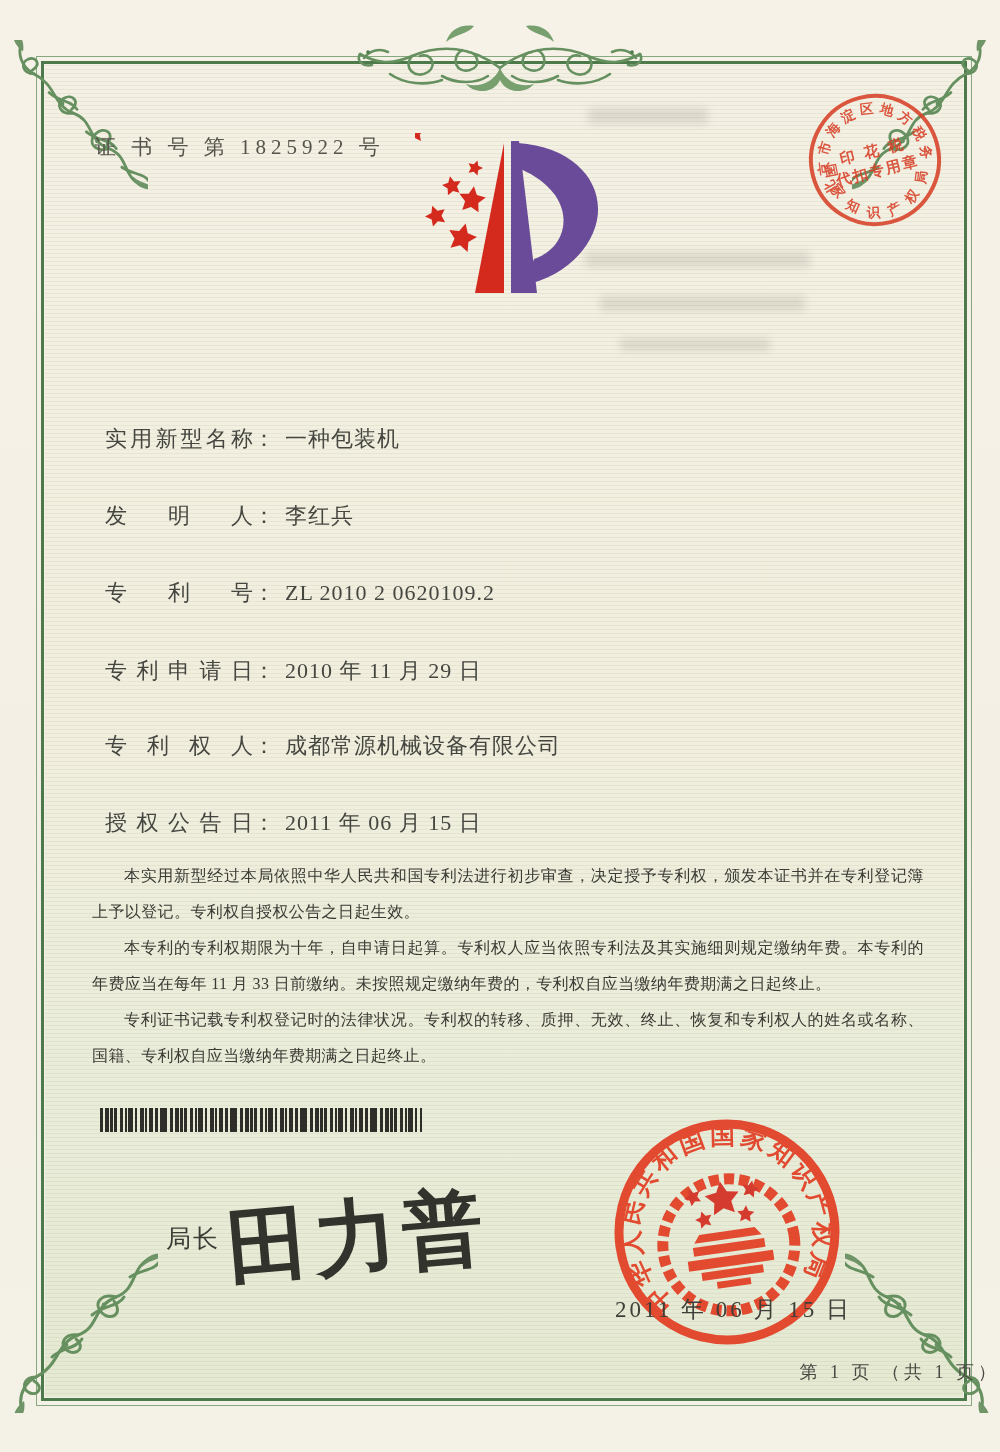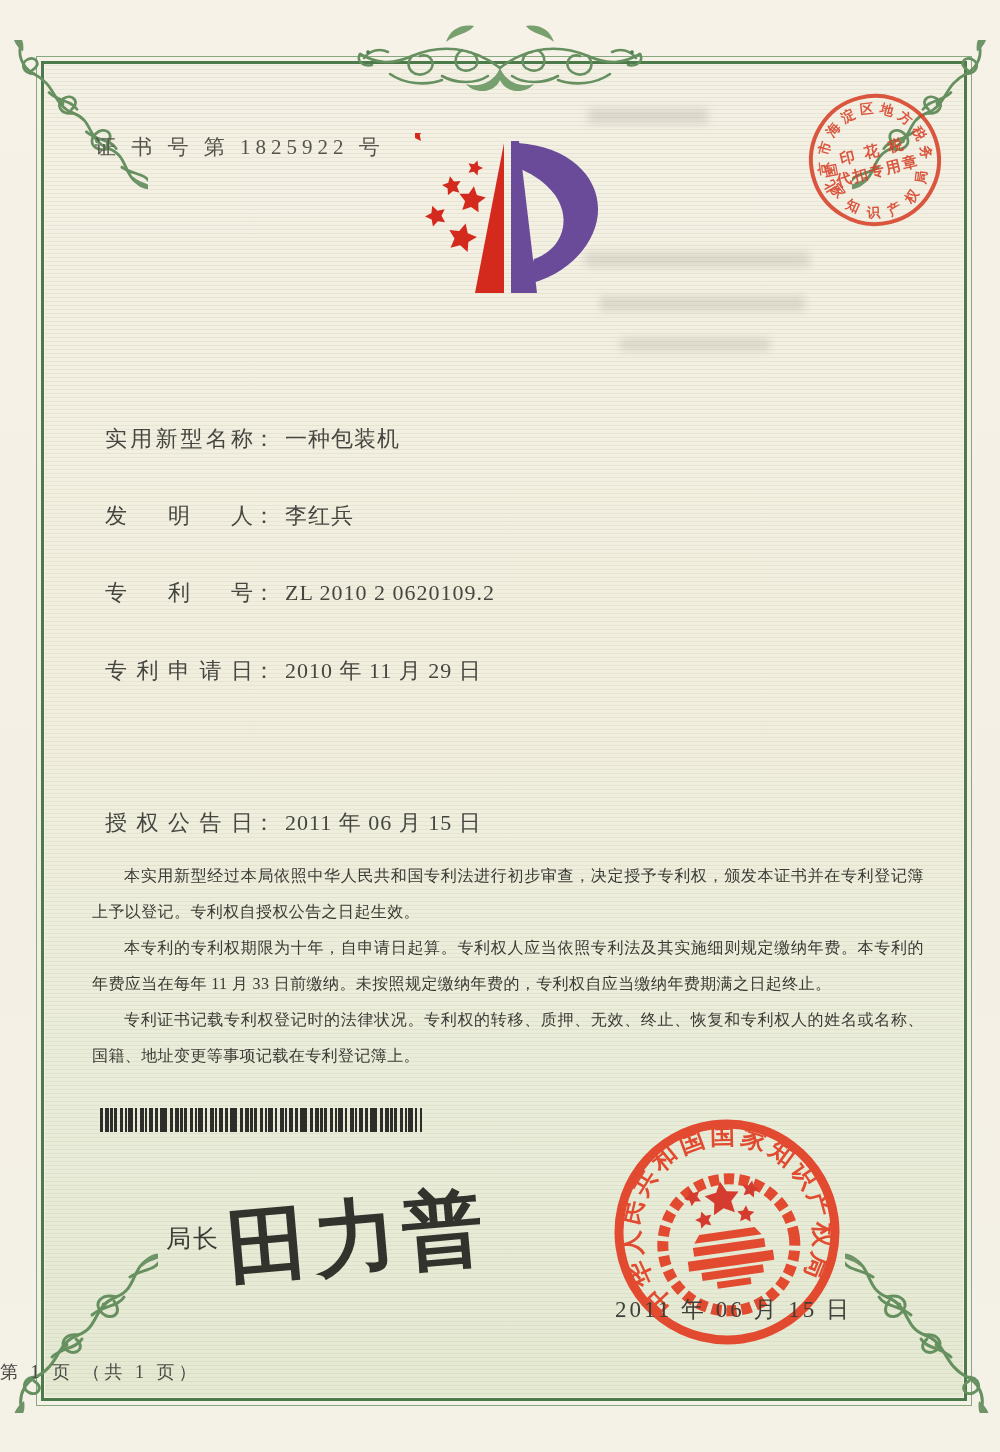--- a/index.html
+++ b/index.html
@@ -30,21 +30,21 @@
       background-image:
         repeating-linear-gradient(90deg,#2e2d29 0 2px,transparent 2px 5px),
         repeating-linear-gradient(90deg,#2e2d29 0 3px,transparent 3px 10px),
         repeating-linear-gradient(90deg,#2e2d29 0 2px,transparent 2px 7px);}
   .sig-title{position:absolute;left:166px;top:1222px;font-size:25px;color:#3c3b35;z-index:6;letter-spacing:2px;}
   .signature-svg{position:absolute;left:218px;top:1158px;width:262px;height:150px;z-index:6;}
   .seal-svg{position:absolute;left:592px;top:1097px;width:270px;height:270px;z-index:7;transform:rotate(-8deg);opacity:.9;}
   .stamp-svg{position:absolute;left:770px;top:55px;width:210px;height:210px;z-index:7;transform:rotate(-14deg);opacity:.88;}
   .logo-svg{position:absolute;left:415px;top:133px;width:190px;height:172px;z-index:6;}
   .seal-date{position:absolute;left:615px;top:1294px;font-size:23px;color:#3f3e38;letter-spacing:3px;z-index:8;white-space:nowrap;}
-  .footer{position:absolute;left:0;top:1360px;width:100%;text-align:left;font-size:18px;
+  .footer{position:absolute;left:0;top:1360px;width:100%;text-align:right;font-size:18px;
           letter-spacing:4px;color:#4a4a44;z-index:6;}
   .smudge{position:absolute;z-index:4;background:rgba(112,106,96,.17);filter:blur(4px);border-radius:4px;}
 </style>
 </head>
 <body>
 
 <svg width="0" height="0" style="position:absolute" aria-hidden="true">
   <defs>
     <g id="cornerFl" fill="none" stroke="#66905f" stroke-width="3" stroke-linecap="round">
       <path d="M144,4 C122,14 130,36 108,44 C84,54 92,74 70,82 C48,90 52,112 28,124 C18,129 11,140 13,153"></path>
@@ -138,28 +138,31 @@
   </div>
   <div class="field" style="top:501px">
     <span class="flabel">发明人</span><span class="fcolon">：</span><span class="fvalue">李红兵</span>
   </div>
   <div class="field" style="top:578px">
     <span class="flabel">专利号</span><span class="fcolon">：</span><span class="fvalue">ZL 2010 2 0620109.2</span>
   </div>
   <div class="field" style="top:656px">
     <span class="flabel">专利申请日</span><span class="fcolon">：</span><span class="fvalue">2010 年 11 月 29 日</span>
   </div>
+  <div class="field" style="top:731px">
+    <span class="flabel">专利权人</span><span class="fcolon">：</span><span class="fvalue">成都常源机械设备有限公司</span>
+  </div>
   <div class="field" style="top:808px">
     <span class="flabel">授权公告日</span><span class="fcolon">：</span><span class="fvalue">2011 年 06 月 15 日</span>
   </div>
 
   <div class="paras">
     <p>本实用新型经过本局依照中华人民共和国专利法进行初步审查，决定授予专利权，颁发本证书并在专利登记簿上予以登记。专利权自授权公告之日起生效。</p>
     <p>本专利的专利权期限为十年，自申请日起算。专利权人应当依照专利法及其实施细则规定缴纳年费。本专利的年费应当在每年 11 月 33 日前缴纳。未按照规定缴纳年费的，专利权自应当缴纳年费期满之日起终止。</p>
-    <p>专利证书记载专利权登记时的法律状况。专利权的转移、质押、无效、终止、恢复和专利权人的姓名或名称、国籍、地址变更等事项记载在专利登记簿上。</p>
+    <p>专利证书记载专利权登记时的法律状况。专利权的转移、质押、无效、终止、恢复和专利权人的姓名或名称、国籍、专利权自应当缴纳年费期满之日起终止。</p>
   </div>
 
   <div class="barcode"></div>
 
   <div class="sig-title">局长</div>
   <svg class="signature-svg" viewBox="0 0 262 150">
     <text x="8" y="108" font-size="82" fill="#33332d" letter-spacing="6" font-weight="bold" transform="rotate(-5 131 75)" style="font-family:'Liberation Serif',serif">田力普</text>
   </svg>
 
   <svg class="seal-svg" viewBox="0 0 270 270">

